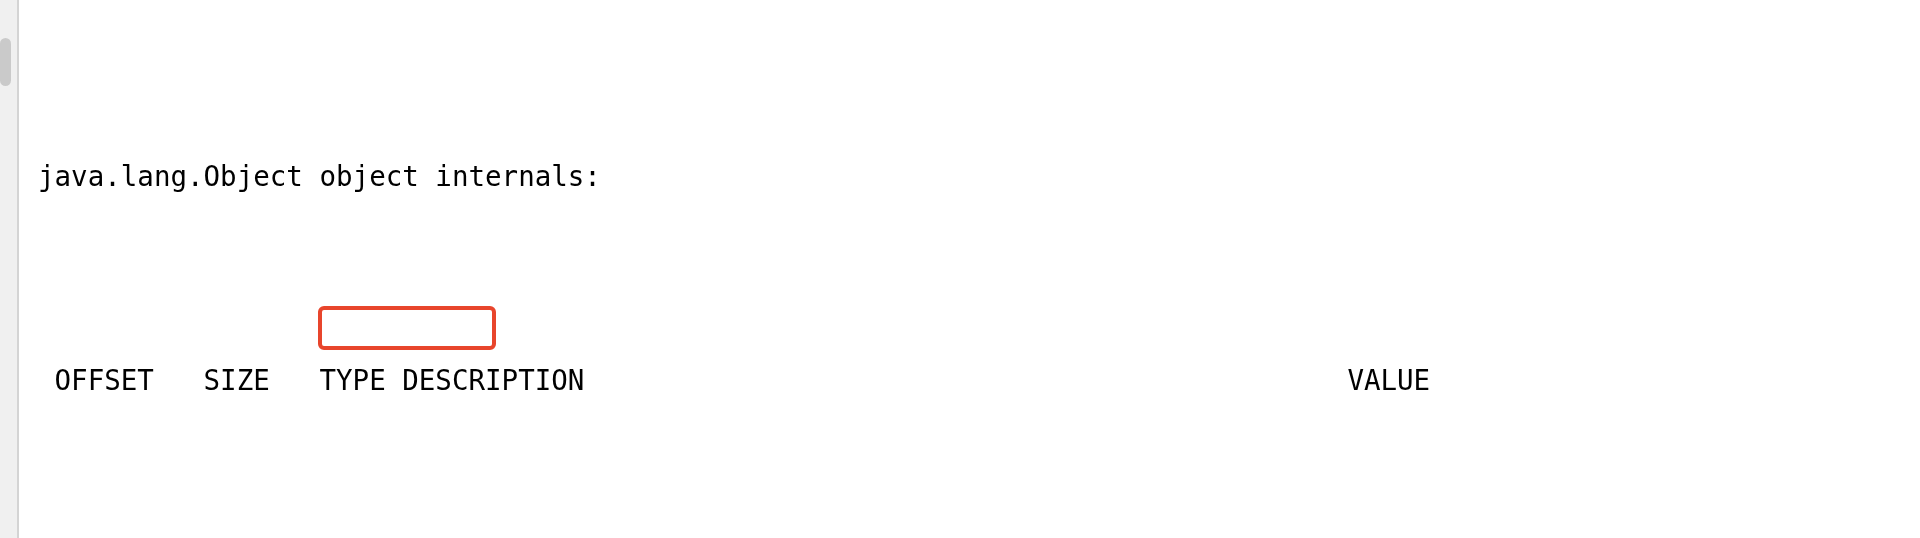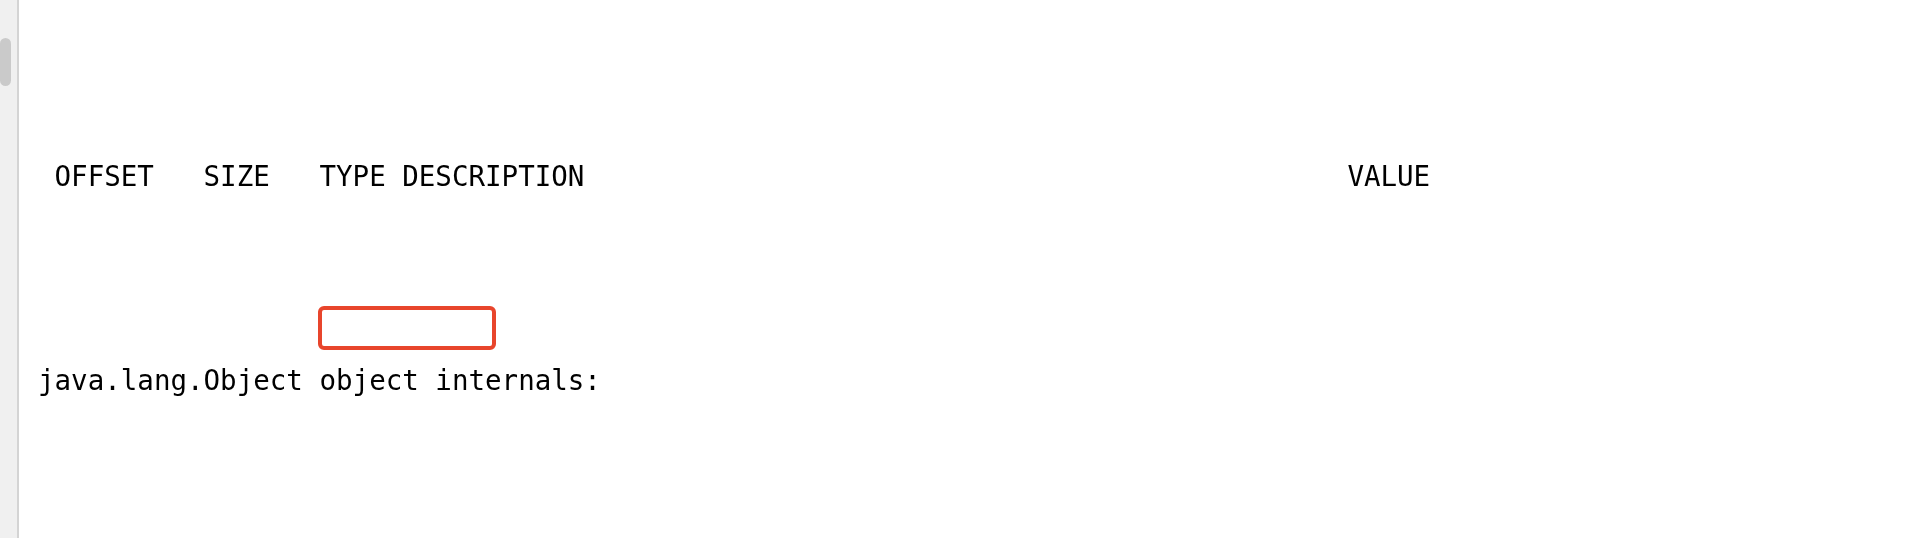--- a/index.html
+++ b/index.html
@@ -97,23 +97,23 @@
 <div id="root" style="background: rgb(255, 255, 255);">
 
   <div class="gutter" style="background: rgb(240, 240, 240);">
     <div class="scroll-thumb" style="background: rgb(202, 202, 202);"></div>
   </div>
   <div class="gutter-divider" style="background: rgb(212, 212, 212);"></div>
 
   <div class="console">
     <div class="lines" style="color: rgb(0, 0, 0);">
 
+      <div class="line"><span>java.lang.Object object internals:</span></div>
+
       <div class="line"><span class="seg-desc"> OFFSET   SIZE   TYPE DESCRIPTION</span><span class="seg-value" style="padding-left:763px;">VALUE</span></div>
-
-      <div class="line"><span>java.lang.Object object internals:</span></div>
 
       
 
       
 
       
 
       
 
       

